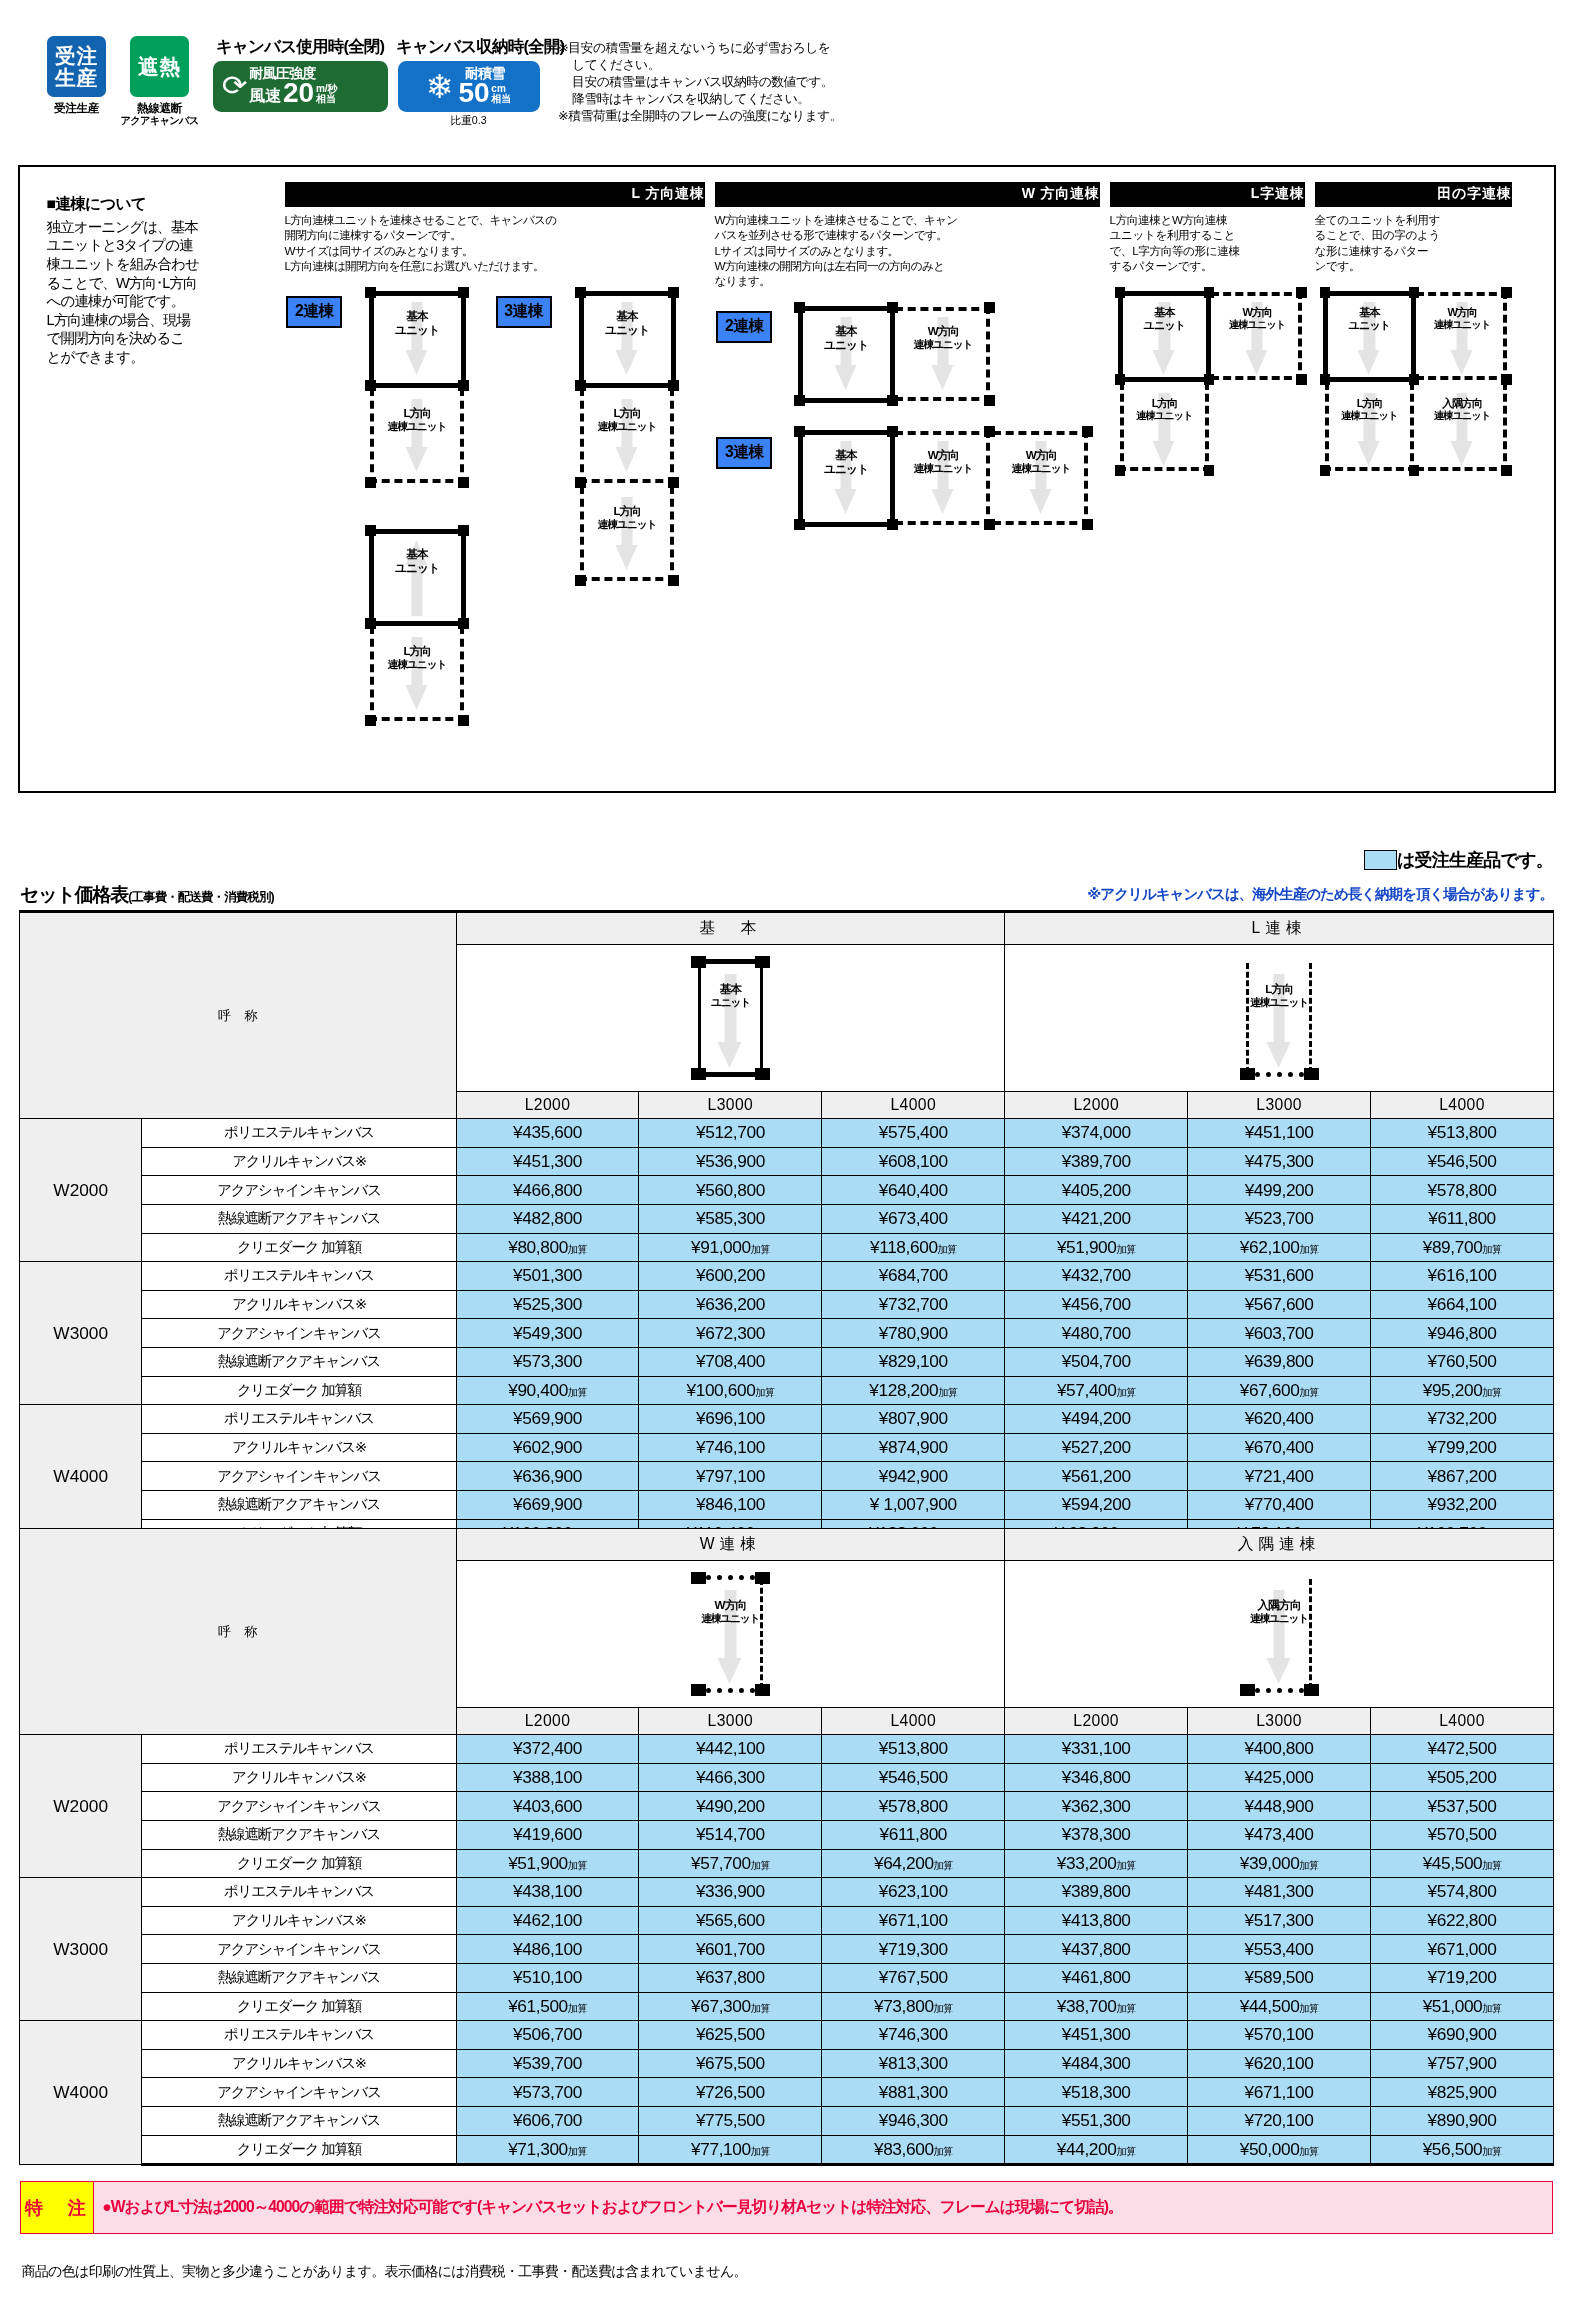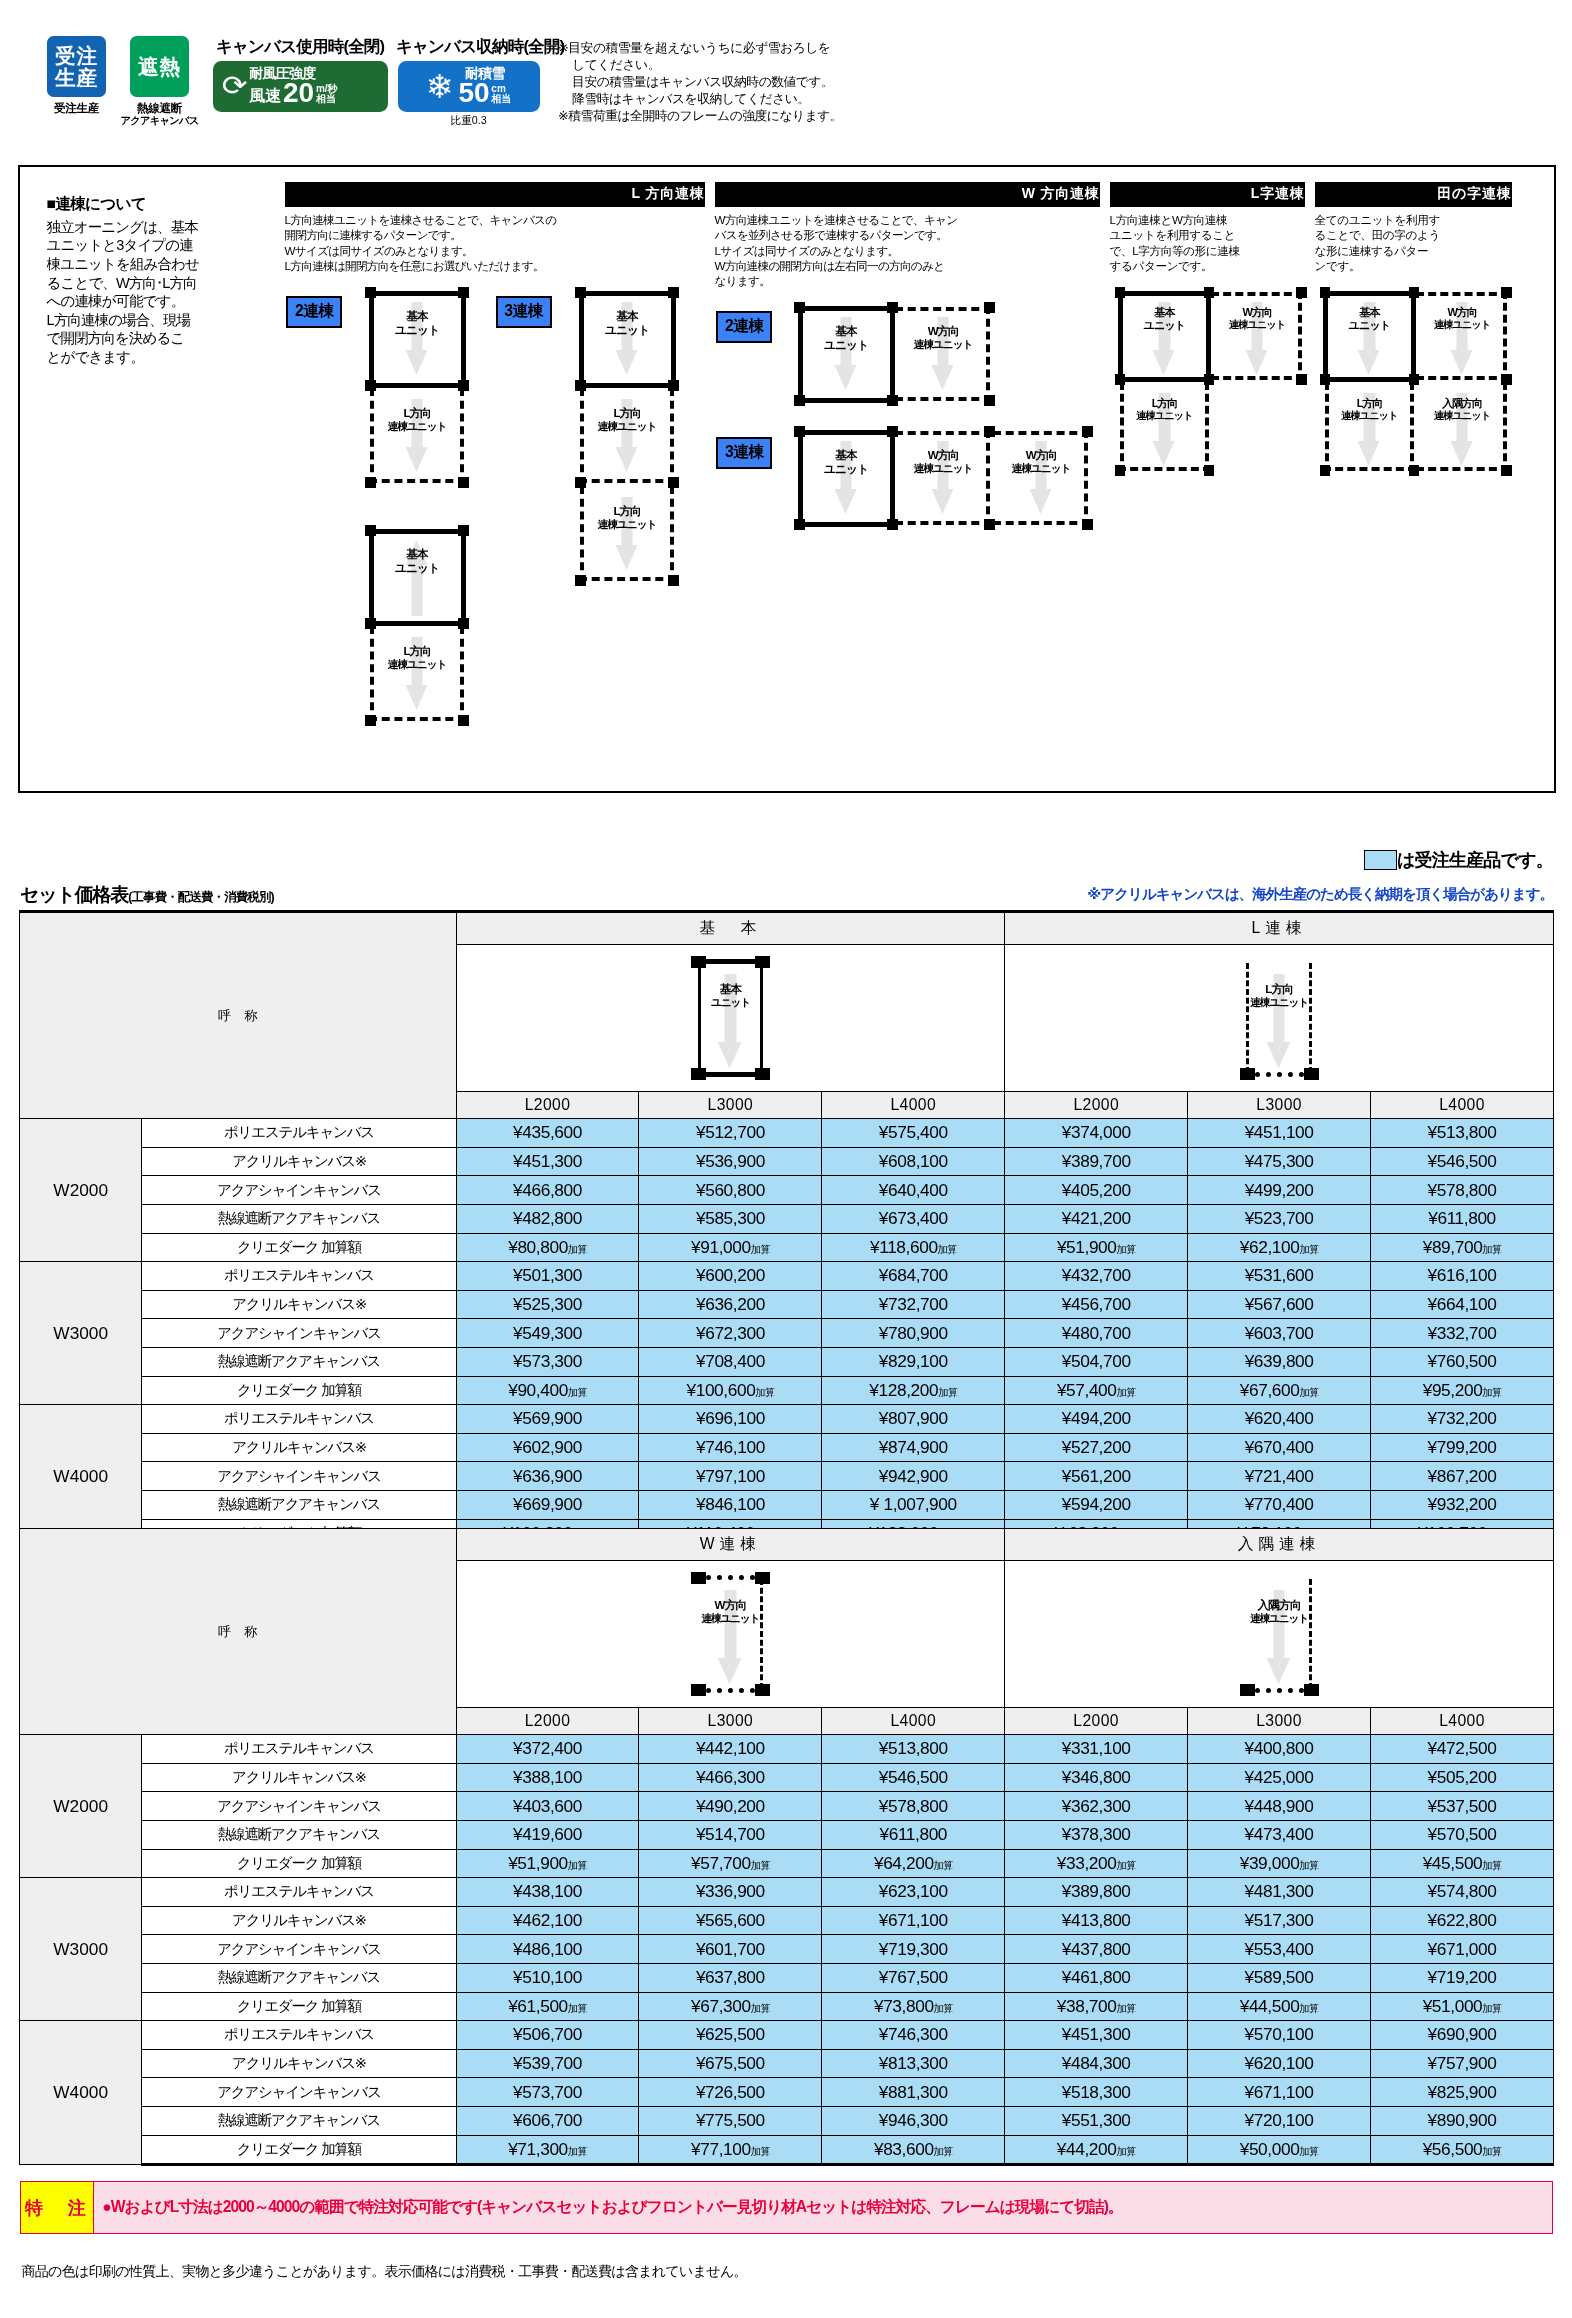--- a/index.html
+++ b/index.html
@@ -662,21 +662,21 @@
         <td class="pv">¥567,600</td>
         <td class="pv">¥664,100</td>
       </tr>
       <tr>
         <td class="mat-cell">アクアシャインキャンバス</td>
         <td class="pv">¥549,300</td>
         <td class="pv">¥672,300</td>
         <td class="pv">¥780,900</td>
         <td class="pv">¥480,700</td>
         <td class="pv">¥603,700</td>
-        <td class="pv">¥332,700</td>
+        <td class="pv">¥946,800</td>
       </tr>
       <tr>
         <td class="mat-cell">熱線遮断アクアキャンバス</td>
         <td class="pv">¥573,300</td>
         <td class="pv">¥708,400</td>
         <td class="pv">¥829,100</td>
         <td class="pv">¥504,700</td>
         <td class="pv">¥639,800</td>
         <td class="pv">¥760,500</td>
       </tr>

